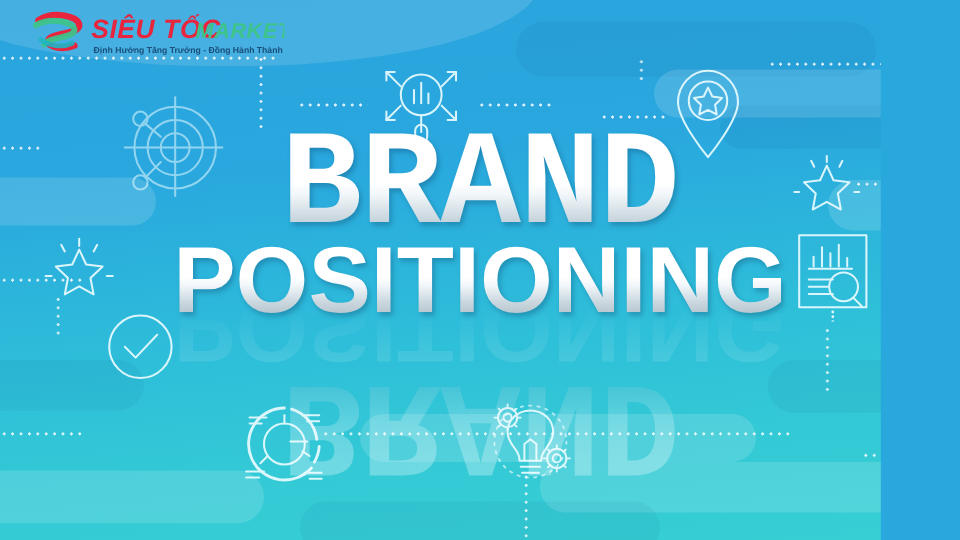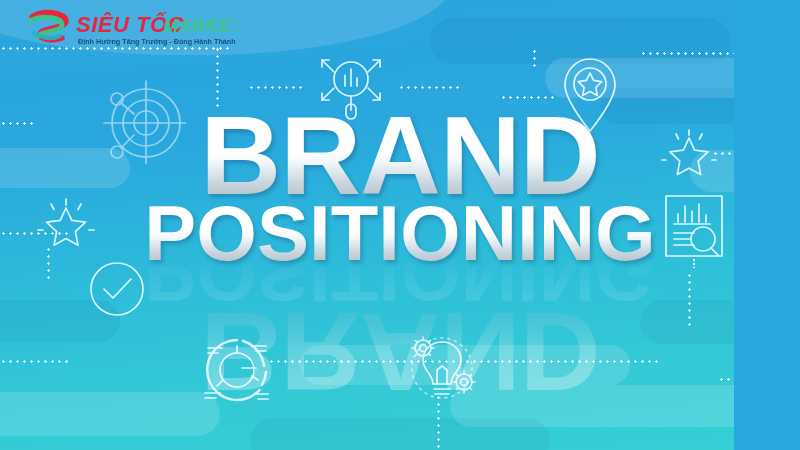--- a/index.html
+++ b/index.html
@@ -61,21 +61,21 @@
     font-family:"Liberation Sans", sans-serif;
     font-weight:bold;
     color:#ffffff;
     letter-spacing:-1px;
     -webkit-text-fill-color:transparent;
     background:linear-gradient(180deg,#ffffff 0%,#ffffff 46%,#f2f7fa 56%,#c9d6de 78%,#aebcc6 100%);
     -webkit-background-clip:text;
     background-clip:text;
     filter:drop-shadow(2px 3px 2px rgba(10,60,95,.30));
   }
-  .ttl-1{font-size:112px;}
+  .ttl-1{font-size:112px;font-family:Liberation Mono, monospace;}
   .ttl-2{font-size:78px;letter-spacing:0px;margin-top:-4px;}
 
   .reflect{
     position:absolute;left:0;top:0;width:800px;
     text-align:center;line-height:.86;
     transform:scaleY(-1);
     opacity:.34;
     -webkit-mask-image:linear-gradient(to top, rgba(0,0,0,0) 8%, rgba(0,0,0,.85) 88%);
     mask-image:linear-gradient(to top, rgba(0,0,0,0) 8%, rgba(0,0,0,.85) 88%);
     pointer-events:none;

